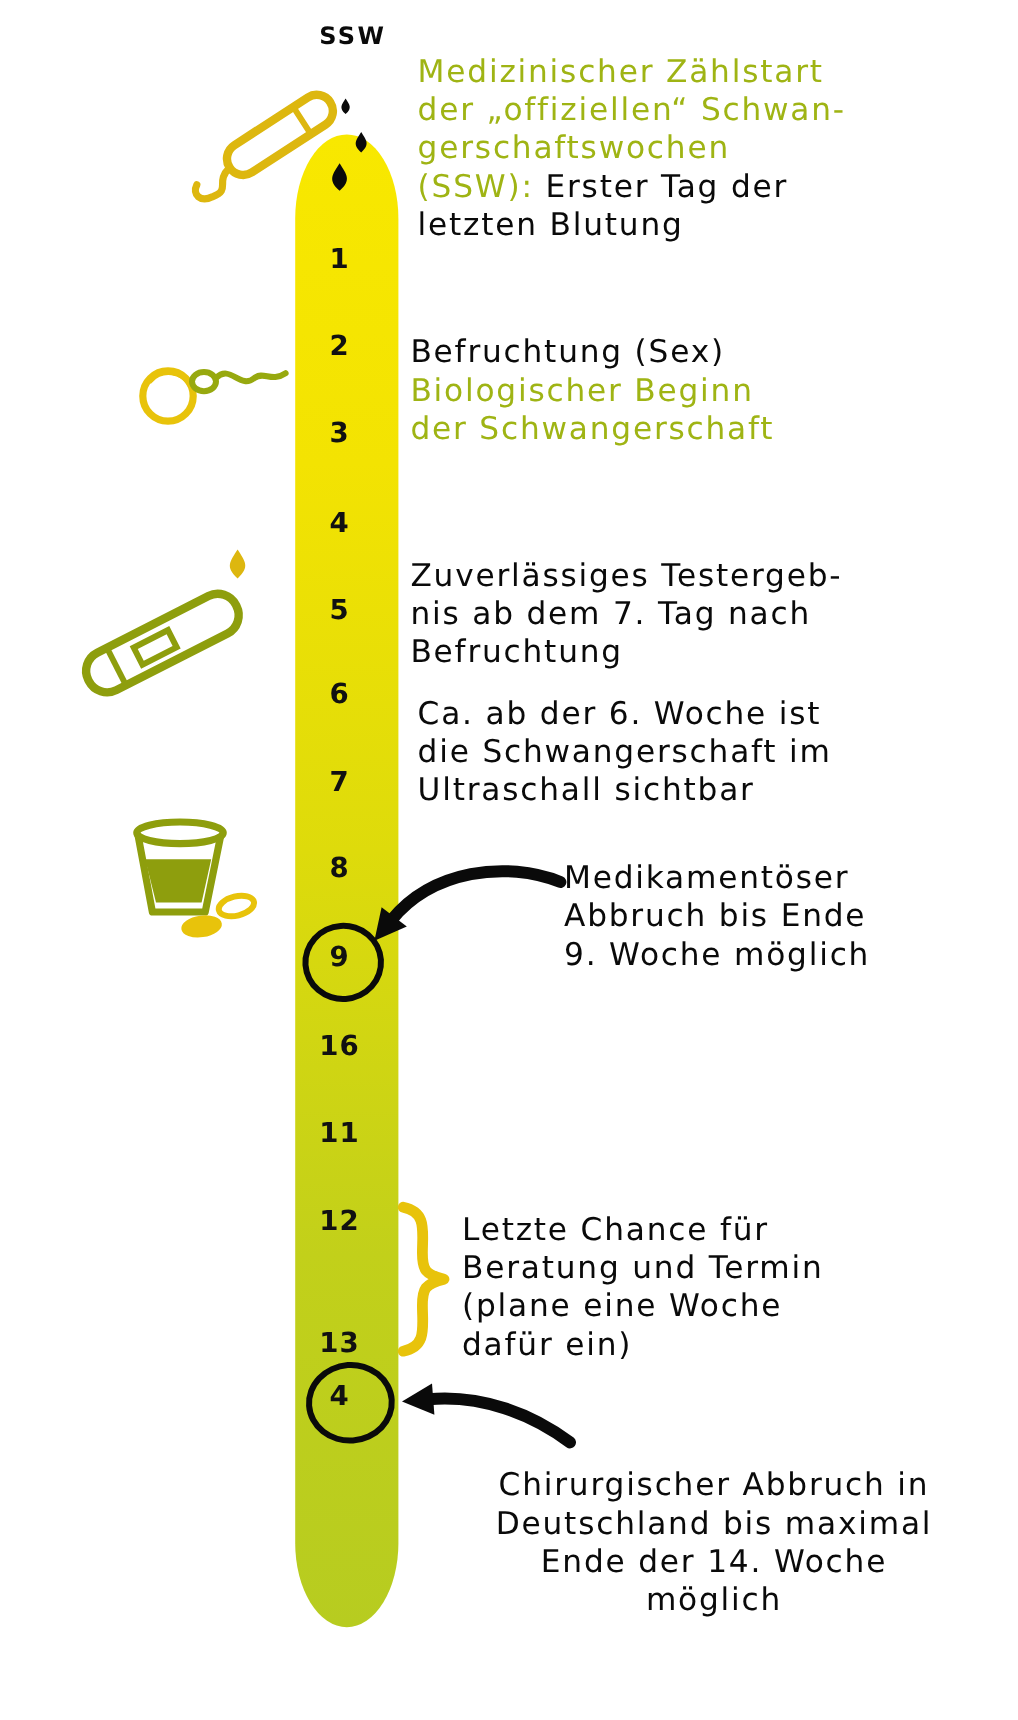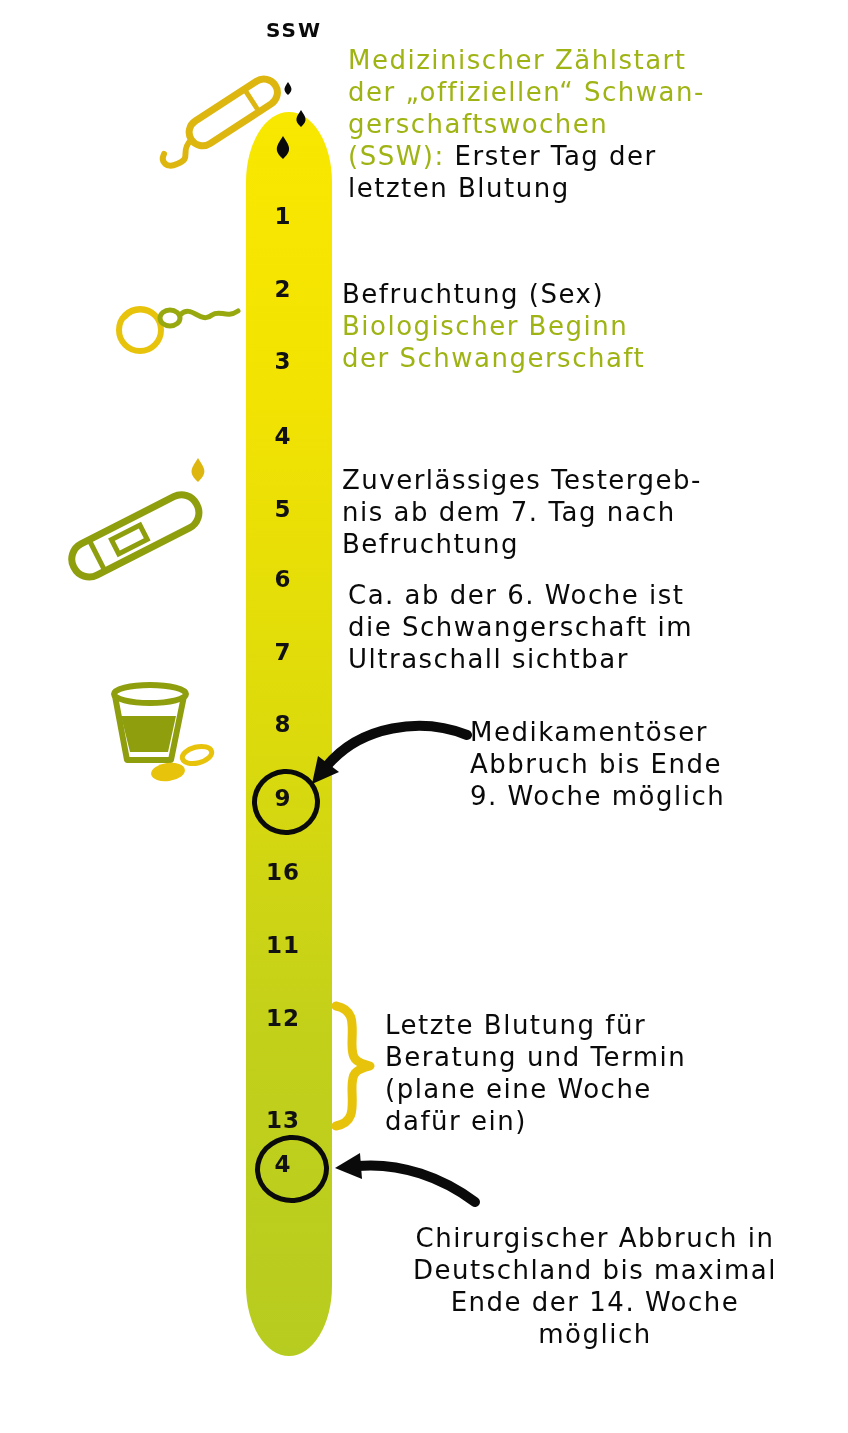--- a/index.html
+++ b/index.html
@@ -125,21 +125,21 @@
 Befruchtung</div>
 
   <div class="ann" style="left:348px; top:579px; width:500px;">Ca. ab der 6. Woche ist
 die Schwangerschaft im
 Ultraschall sichtbar</div>
 
   <div class="ann" style="left:470px; top:716px; width:370px;">Medikamentöser
 Abbruch bis Ende
 9. Woche möglich</div>
 
-  <div class="ann" style="left:385px; top:1009px; width:440px;">Letzte Blutung für
+  <div class="ann" style="left:385px; top:1009px; width:440px;">Letzte Chance für
 Beratung und Termin
 (plane eine Woche
 dafür ein)</div>
 
   <div class="ann" style="left:345px; top:1222px; width:500px;text-align:center;">Chirurgischer Abbruch in
 Deutschland bis maximal
 Ende der 14. Woche
 möglich</div>
 
 </div>

